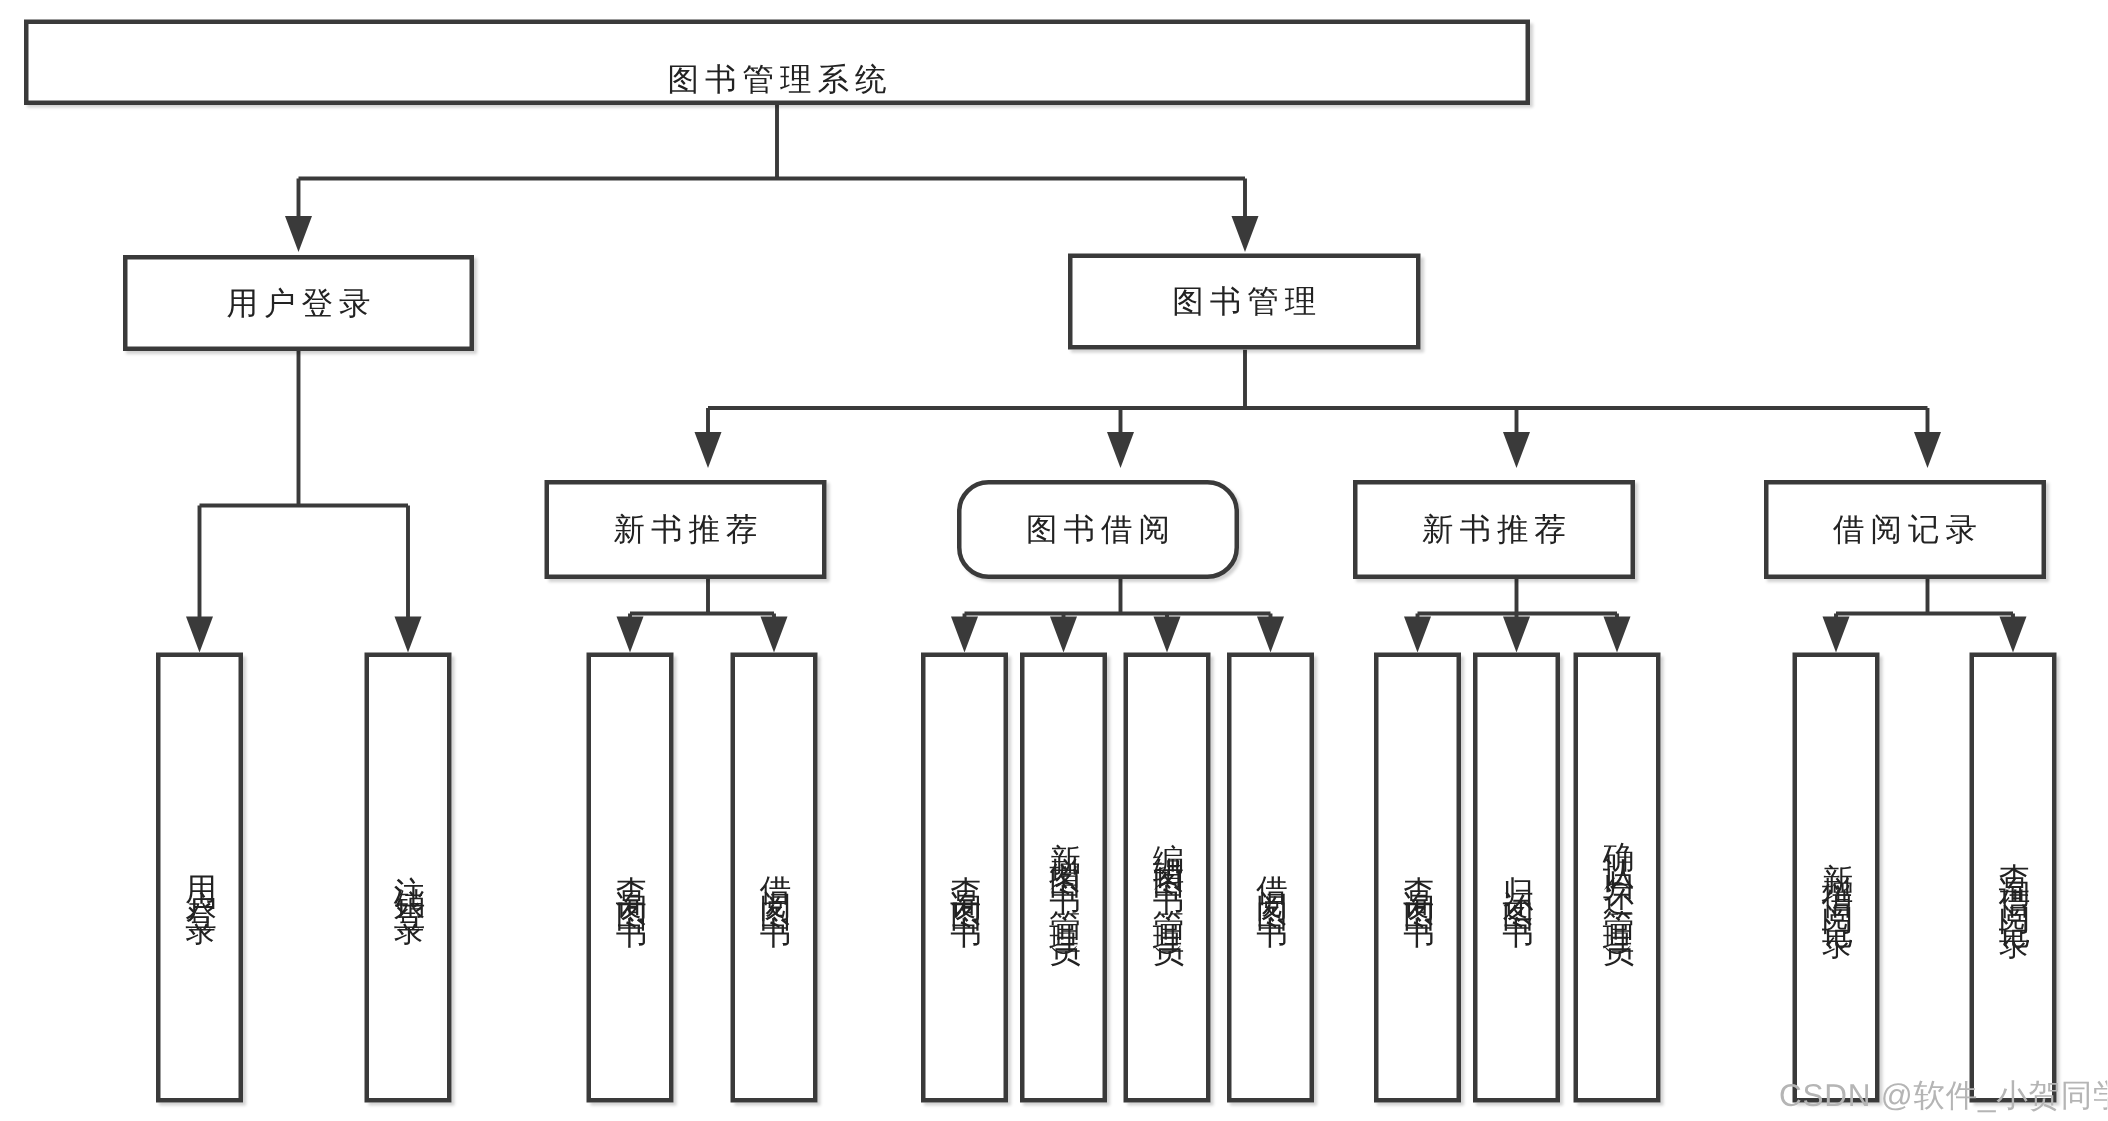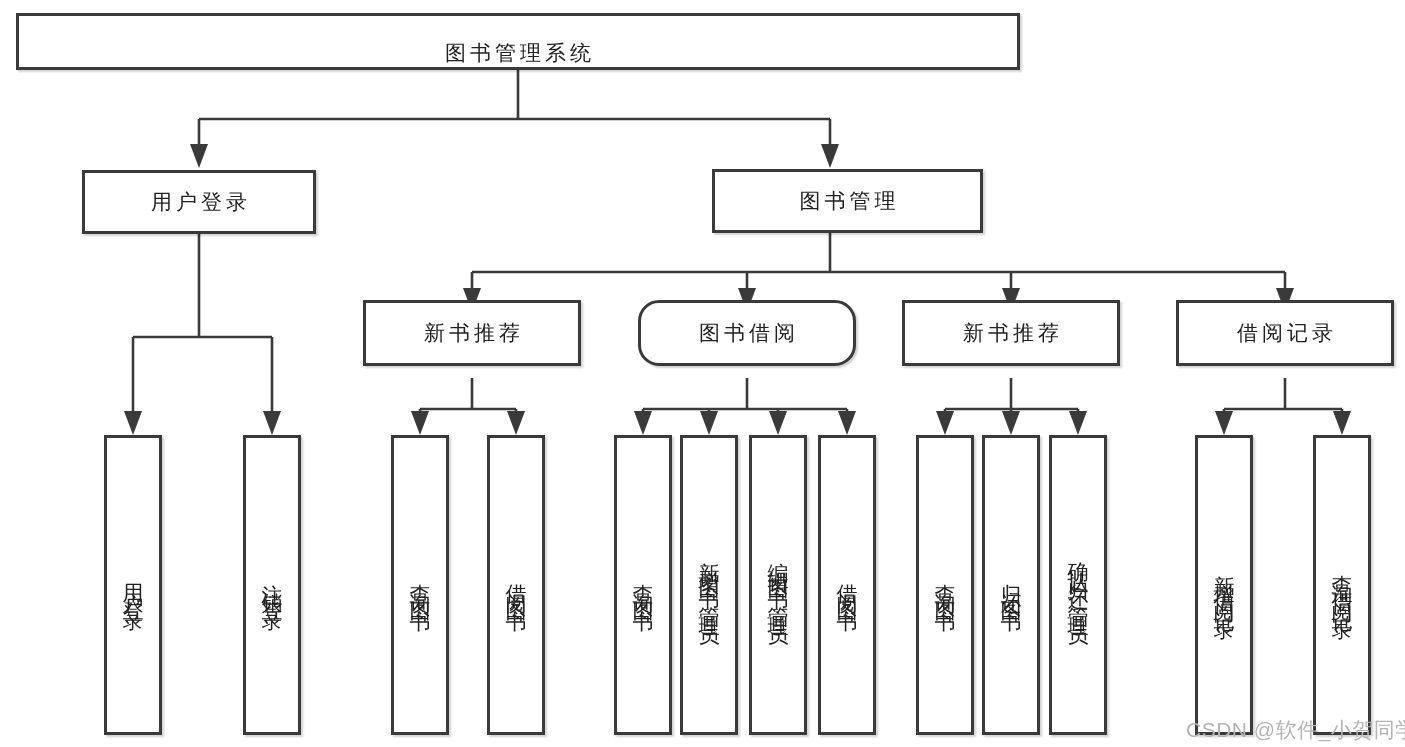--- a/index.html
+++ b/index.html
@@ -24,22 +24,22 @@
     box-shadow: 2px 2px 2px rgba(0,0,0,0.18);
   }
   .hlabel {
     font-size: 21px;
     letter-spacing: 4px;
     white-space: nowrap;
     text-indent: 4px; 
   }
   .root    { left: 16px;  top: 13px;  width: 1004px; height: 57px; align-items: flex-end; }
   .l2a     { left: 82px;  top: 170px; width: 234px;  height: 64px; }
-  .l2b     { left: 712px; top: 169px; width: 271px;  height: 64px; }
-  .l3      { top: 300px; width: 218px; height: 66px; }
+  .l2b     { left: 712px; top: 169px; width: 235px;  height: 64px; }
+  .l3      { top: 320px; width: 188px; height: 66px; }
   .l3a     { left: 363px; }
   .l3b     { left: 638px; border-radius: 21px; }
   .l3c     { left: 902px; }
   .l3d     { left: 1176px; }
   .leaf    { top: 435px; width: 58px; height: 300px; }
   .vtext {
     writing-mode: vertical-rl;
     text-orientation: mixed;
     font-size: 21px;
     letter-spacing: 9px;

